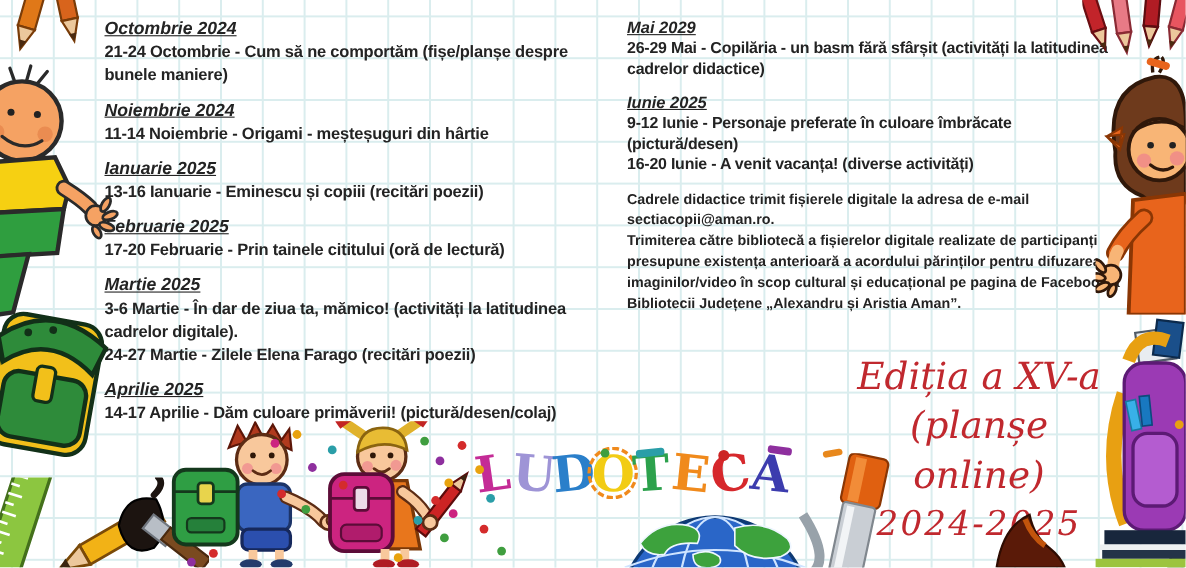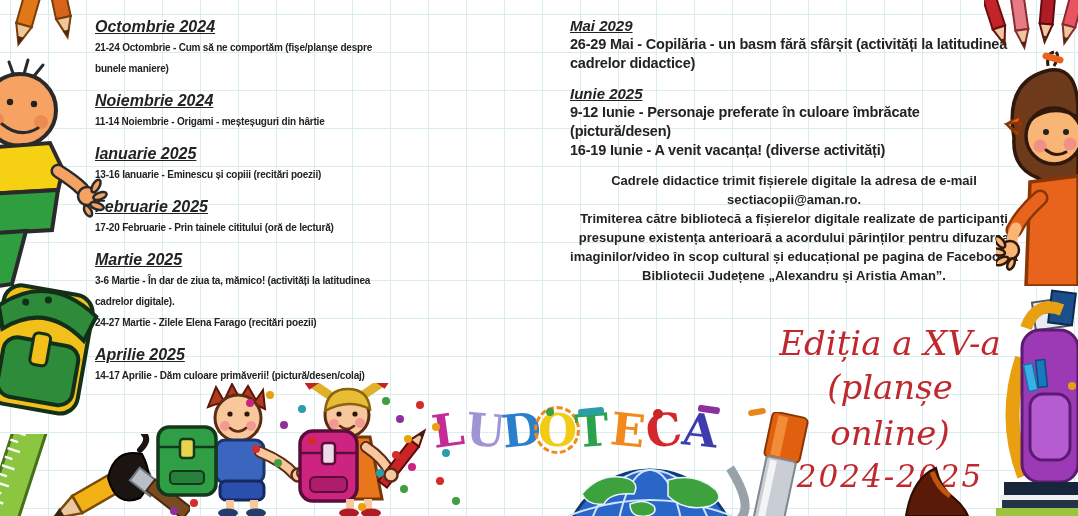--- a/index.html
+++ b/index.html
@@ -17,23 +17,23 @@
   .col{position:absolute;}
   .col-left{left:95px;top:16px;width:478px;}
   .col-right{left:570px;top:16px;width:448px;}
   .month-block{margin:0 0 11px 0;}
   .month-heading{
     margin:0;font-style:italic;font-weight:bold;text-decoration:underline;
   }
   .col-left .month-heading{font-size:16px;line-height:21px;}
   .col-right .month-heading{font-size:15px;line-height:19px;}
   .month-line{margin:0;font-weight:bold;white-space:nowrap;}
-  .col-left .month-line{font-size:10px;line-height:21px;letter-spacing:-0.2px;}
+  .col-left .month-line{font-size:15px;line-height:21px;letter-spacing:-0.2px;}
   .col-right .month-line{font-size:14.5px;line-height:19px;letter-spacing:-0.2px;}
-  .note{margin-top:11px;text-align:center;}
+  .note{margin-top:11px;text-align:left;}
   .note p{margin:0;font-weight:bold;font-size:13px;line-height:19px;white-space:nowrap;}
   .edition{
     position:absolute;left:768px;top:322px;width:244px;text-align:center;
     color:#c0282e;font-family:"DejaVu Serif", serif;
   }
   .edition div{margin:0;font-style:italic;}
   .edition-line1{font-size:34px;line-height:42px;}
   .edition-line2{font-size:34px;line-height:46px;}
   .edition-line3{font-size:31px;line-height:40px;margin-top:10px;letter-spacing:2px;}
   .ludoteca{
@@ -93,21 +93,21 @@
   <div class="month-block">
     <h3 class="month-heading">Mai 2029</h3>
   <p class="month-line">26-29 Mai - Copilăria - un basm fără sfârșit (activități la latitudinea</p>
         <p class="month-line">cadrelor didactice)</p>
       </div>
 
   <div class="month-block">
     <h3 class="month-heading">Iunie 2025</h3>
   <p class="month-line">9-12 Iunie - Personaje preferate în culoare îmbrăcate</p>
         <p class="month-line">(pictură/desen)</p>
-        <p class="month-line">16-19 Iunie - A venit vacanța! (diverse activități)</p>
+        <p class="month-line">16-20 Iunie - A venit vacanța! (diverse activități)</p>
       </div>
 </div>
   <div class="note">
       <p>Cadrele didactice trimit fișierele digitale la adresa de e-mail</p>
       <p>sectiacopii@aman.ro.</p>
       <p>Trimiterea către bibliotecă a fișierelor digitale realizate de participanți</p>
       <p>presupune existența anterioară a acordului părinților pentru difuzarea</p>
       <p>imaginilor/video în scop cultural și educațional pe pagina de Facebook a</p>
       <p>Bibliotecii Județene „Alexandru și Aristia Aman”.</p>
     </div>

